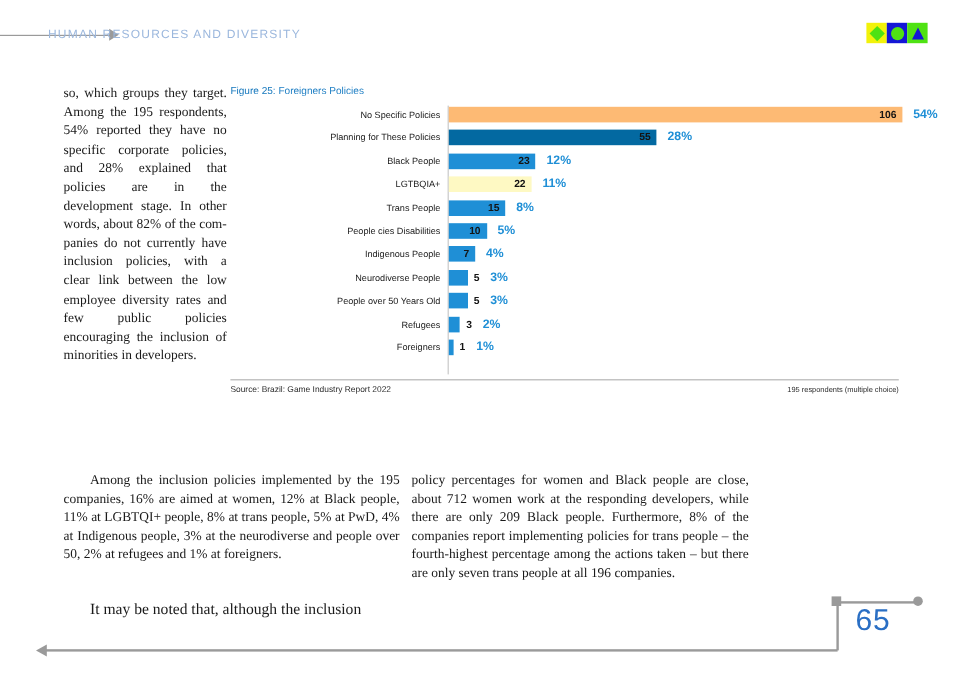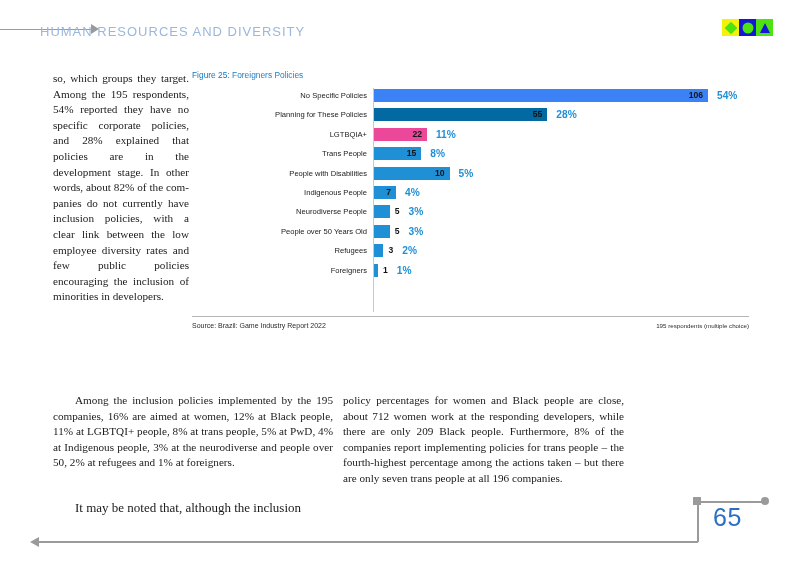--- a/index.html
+++ b/index.html
@@ -33,21 +33,21 @@
     height: 0;
     border-top: 5px solid transparent;
     border-bottom: 5px solid transparent;
     border-left: 8px solid #9a9a9a;
   }
   .header-title {
     position: absolute;
     left: 40px;
     top: 24px;
     font-family: "Liberation Sans", sans-serif;
-    font-size: 13px;
+    font-size: 10px;
     letter-spacing: 1.0px;
     color: #9bb7dd;
     white-space: nowrap;
   }
 
   
   .logo {
     position: absolute;
     right: 27px;
     top: 19px;
@@ -331,57 +331,66 @@
     <div class="fig-caption">
       <span class="fig-num">Figure 25</span><span>: Foreigners Policies</span>
     </div>
 
     <div class="chart">
       <div class="chart-axis"></div>
       <div id="chart-rows">
           <div class="row">
             <div class="row-label">No Specific Policies</div>
             <div class="bar-wrap">
-              <div class="bar" style="width: 334px; background: #3b82f6;">
+              <div class="bar" style="width: 334px; background: #fdba74; padding-left: 44px;">
                 <div class="bar-value">106</div>
               </div>
               <div class="bar-pct">54%</div>
             </div>
           </div>
           <div class="row">
             <div class="row-label">Planning for These Policies</div>
             <div class="bar-wrap">
               <div class="bar" style="width: 173.302px; background: #0369a1;">
                 <div class="bar-value">55</div>
               </div>
               <div class="bar-pct">28%</div>
             </div>
           </div>
           <div class="row">
+            <div class="row-label">Black People</div>
+            <div class="bar-wrap">
+              <div class="bar" style="width: 72.4717px; background: rgb(31, 143, 214);">
+                <div class="bar-value">23</div>
+              </div>
+              <div class="bar-pct">12%</div>
+            </div>
+          </div>
+          <div class="row">
             <div class="row-label">LGTBQIA+</div>
             <div class="bar-wrap">
-              <div class="bar" style="width: 53px; background: #ec4899;">
+              <div class="bar" style="width: 69px; background: #fef9c3;">
                 <div class="bar-value">22</div>
               </div>
               <div class="bar-pct">11%</div>
             </div>
           </div>
           <div class="row">
             <div class="row-label">Trans People</div>
             <div class="bar-wrap">
               <div class="bar" style="width: 47.2642px; background: rgb(31, 143, 214);">
                 <div class="bar-value">15</div>
               </div>
               <div class="bar-pct">8%</div>
             </div>
           </div>
           <div class="row">
-            <div class="row-label">People with Disabilities</div>
-            <div class="bar-wrap">
-              <div class="bar" style="width: 31.5094px; background: rgb(31, 143, 214); padding-left: 44px;">
+            <div class="row-label">People cies Disabilities</div>
+            <div class="bar-wrap">
+              <div class="bar" style="width: 31.5094px; background: rgb(31, 143, 214);">
                 <div class="bar-value">10</div>
               </div>
               <div class="bar-pct">5%</div>
             </div>
           </div>
           <div class="row">
             <div class="row-label">Indigenous People</div>
             <div class="bar-wrap">
               <div class="bar" style="width: 22.0566px; background: rgb(31, 143, 214);">
                 <div class="bar-value">7</div>

